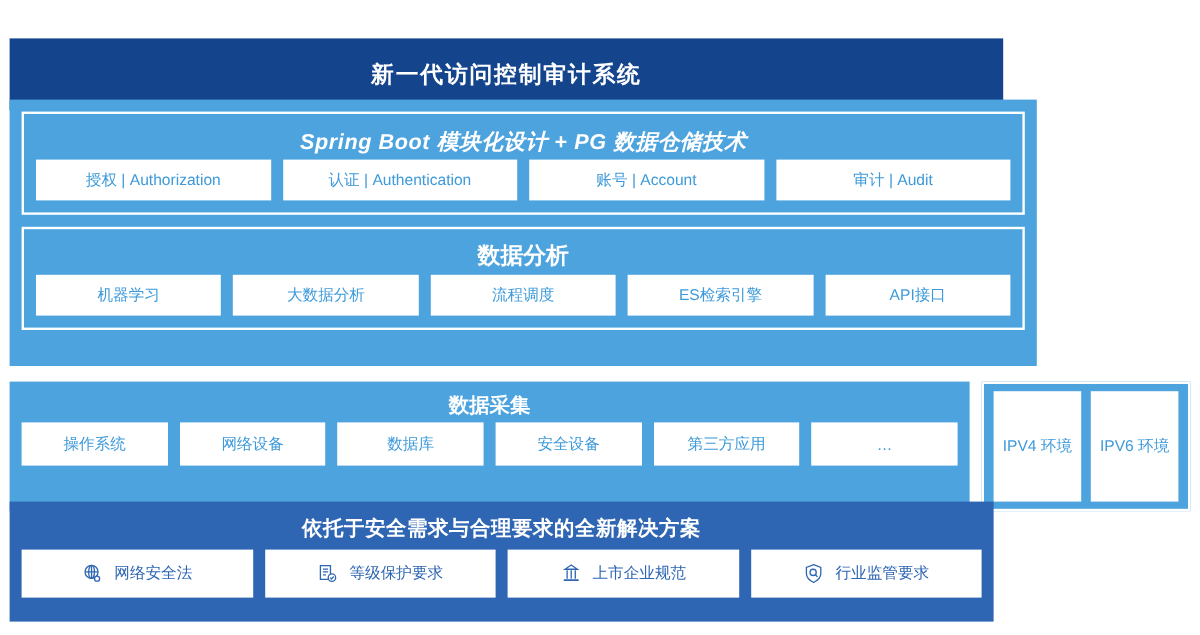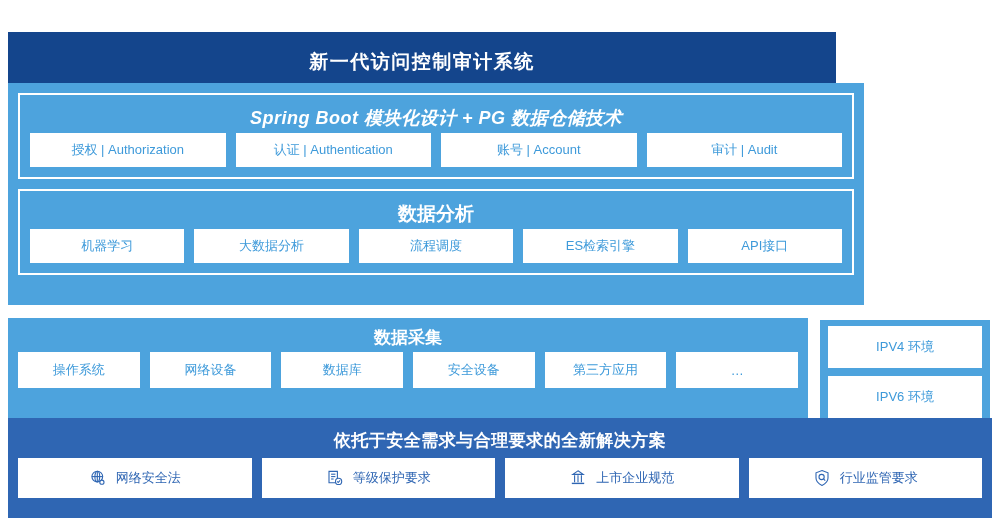--- a/index.html
+++ b/index.html
@@ -120,40 +120,40 @@
   .collect-chips .chip {
     height: 36px;
   }
   .env-panel {
     flex: 1 1 auto;
     background: #4da3dd;
     border: 2px solid #ffffff;
     box-sizing: border-box;
     padding: 6px 8px;
     display: flex;
-    flex-direction: column;
+    flex-direction: row;
     gap: 8px;
   }
   .env-chip {
     flex: 1 1 0;
     background: #ffffff;
     display: flex;
     align-items: center;
     justify-content: center;
     color: #3e9ada;
     font-size: 13px;
     white-space: nowrap;
   }
 
   
   .compliance-panel {
     position: absolute;
     left: 8px;
     top: 418px;
-    width: 984px;
+    width: 820px;
     height: 100px;
     background: #2f66b3;
     box-sizing: border-box;
     padding: 6px 10px 10px 10px;
   }
   .compliance-title {
     text-align: center;
     color: #ffffff;
     font-size: 17px;
     font-weight: bold;

